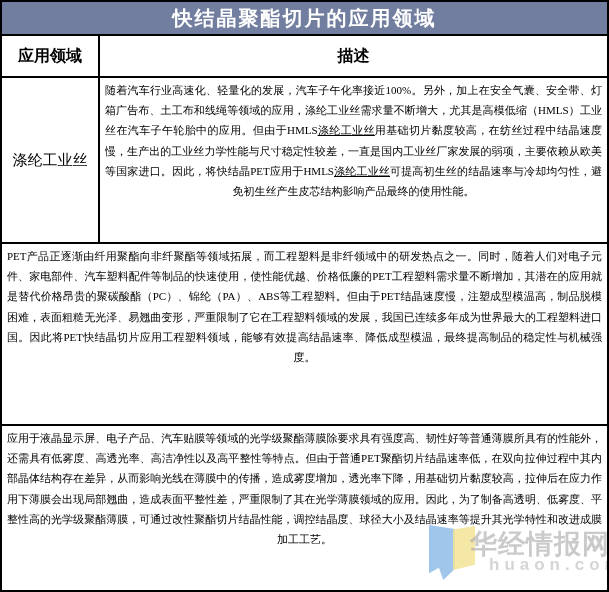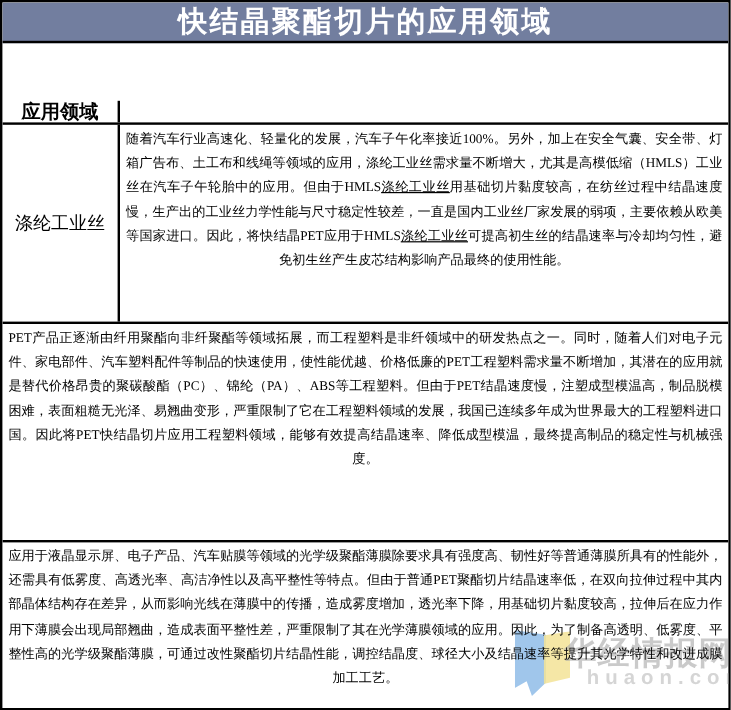--- a/index.html
+++ b/index.html
@@ -17,21 +17,21 @@
 
   
   .titlebar {
     position: relative;
     z-index: 1;
     height: 34px;
     border-bottom: 2px solid #000;
     display: flex;
     align-items: center;
     justify-content: center;
-    font-size: 24px;
+    font-size: 20px;
     font-weight: bold;
     letter-spacing: 2px;
     color: #fff;
   }
 
   
   .tbl { position: relative; z-index: 1; }
   .row { display: flex; border-bottom: 2px solid #000; background: transparent; }
   .row:last-child { border-bottom: none; }
   .cell-field {
@@ -48,21 +48,21 @@
   .cell-desc {
     flex: 1 1 auto;
     padding: 2px 5px 0 5px;
     font-size: 11px;
     line-height: 20.2px;
     color: #000;
     text-align: justify;
     text-align-last: center;
     overflow: hidden;
   }
-  .row.hdr { height: 20px; margin-top: 48px; }
+  .row.hdr { height: 42px; }
   .row.hdr .cell-field, .row.hdr .cell-desc {
     font-weight: bold;
     font-size: 16px;
     text-align: center;
     text-align-last: center;
     display: flex;
     align-items: center;
     justify-content: center;
     padding: 0;
   }
@@ -114,20 +114,21 @@
   <div class="wm wm-url">huaon.com</div>
 
   <div class="titlebar" style="background: rgb(114, 126, 159); color: rgb(255, 255, 255);">
     <span>快结晶聚酯切片的应用领域</span>
   </div>
 
   <div class="tbl">
 
     <div class="row hdr">
       <div class="cell-field">应用领域</div>
+      <div class="cell-desc">描述</div>
     </div>
 
     <div class="row r1">
       <div class="cell-field">涤纶工业丝</div>
       <div class="cell-desc"><span>随着汽车行业高速化、轻量化的发展，汽车子午化率接近100%。另外，加上在安全气囊、安全带、灯箱广告布、土工布和线绳等领域的应用，涤纶工业丝需求量不断增大，尤其是高模低缩（HMLS）工业丝在汽车子午轮胎中的应用。但由于HMLS</span><span class="seg-u">涤纶工业丝</span><span>用基础切片黏度较高，在纺丝过程中结晶速度慢，生产出的工业丝力学性能与尺寸稳定性较差，一直是国内工业丝厂家发展的弱项，主要依赖从欧美等国家进口。因此，将快结晶PET应用于HMLS</span><span class="seg-u">涤纶工业丝</span><span>可提高初生丝的结晶速率与冷却均匀性，避免初生丝产生皮芯结构影响产品最终的使用性能。</span></div>
     </div>
 
     <div class="row r2">
       <div class="cell-desc"><span>PET产品正逐渐由纤用聚酯向非纤聚酯等领域拓展，而工程塑料是非纤领域中的研发热点之一。同时，随着人们对电子元件、家电部件、汽车塑料配件等制品的快速使用，使性能优越、价格低廉的PET工程塑料需求量不断增加，其潜在的应用就是替代价格昂贵的聚碳酸酯（PC）、锦纶（PA）、ABS等工程塑料。但由于PET结晶速度慢，注塑成型模温高，制品脱模困难，表面粗糙无光泽、易翘曲变形，严重限制了它在工程塑料领域的发展，我国已连续多年成为世界最大的工程塑料进口国。因此将PET快结晶切片应用工程塑料领域，能够有效提高结晶速率、降低成型模温，最终提高制品的稳定性与机械强度。</span></div>
     </div>

